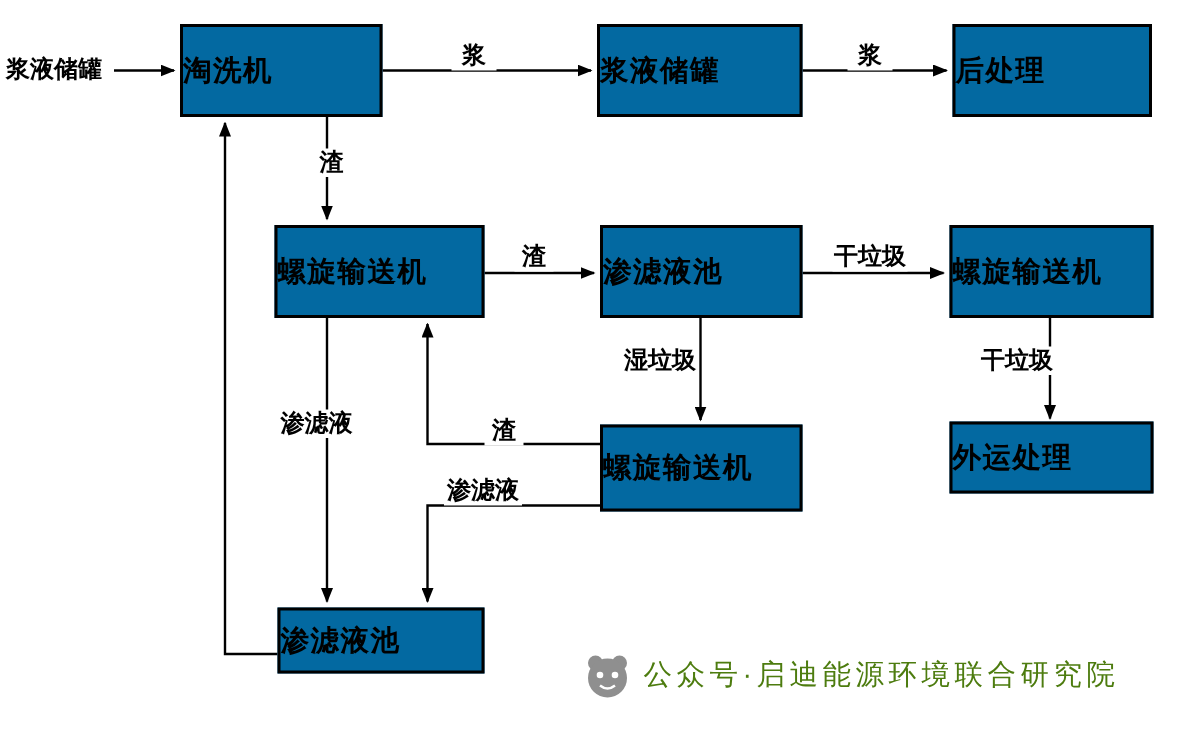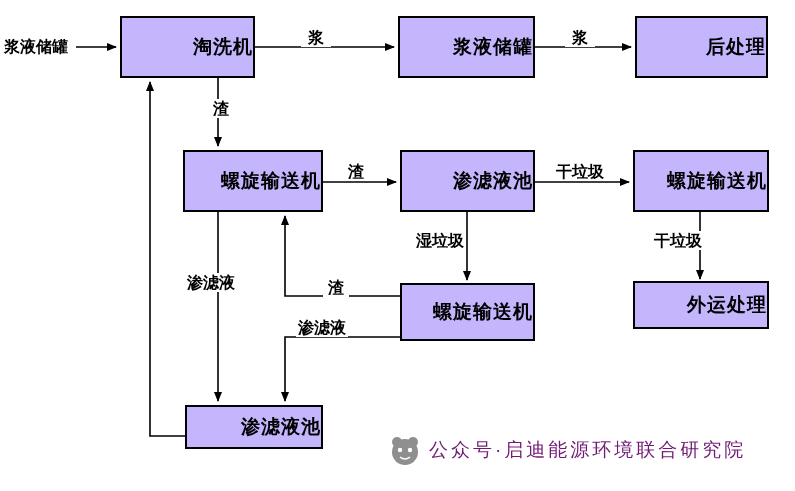--- a/index.html
+++ b/index.html
@@ -7,41 +7,41 @@
     position:relative;
     width:795px; height:491px;
     background:#ffffff;
     font-family:"Liberation Sans", sans-serif;
     overflow:hidden;
   }
   svg.edges { position:absolute; left:0; top:0; width:795px; height:491px; }
   .node {
     position:absolute;
     border:2px solid #000;
-    background:#c4b5fd;
-    display:flex; align-items:center; justify-content:flex-end;
+    background:#0369a1;
+    display:flex; align-items:center; justify-content:flex-start;
     font-size:19px; font-weight:700; color:#000;
     letter-spacing:1px;
     box-sizing:border-box;
   }
   .edge-label {
     position:absolute;
     font-size:16px; font-weight:700; color:#000;
     background:#fff;
     line-height:19px;
     text-align:center;
     white-space:nowrap;
   }
   .watermark {
     position:absolute;
     left:388px; top:433px;
     display:flex; align-items:center; gap:7px;
   }
   .watermark-text {
-    color:#701a75;
+    color:#4d7c0f;
     font-size:19px;
     letter-spacing:3px;
     white-space:nowrap;
   }
 </style>
 </head>
 <body>
 
 <div class="stage">
 

